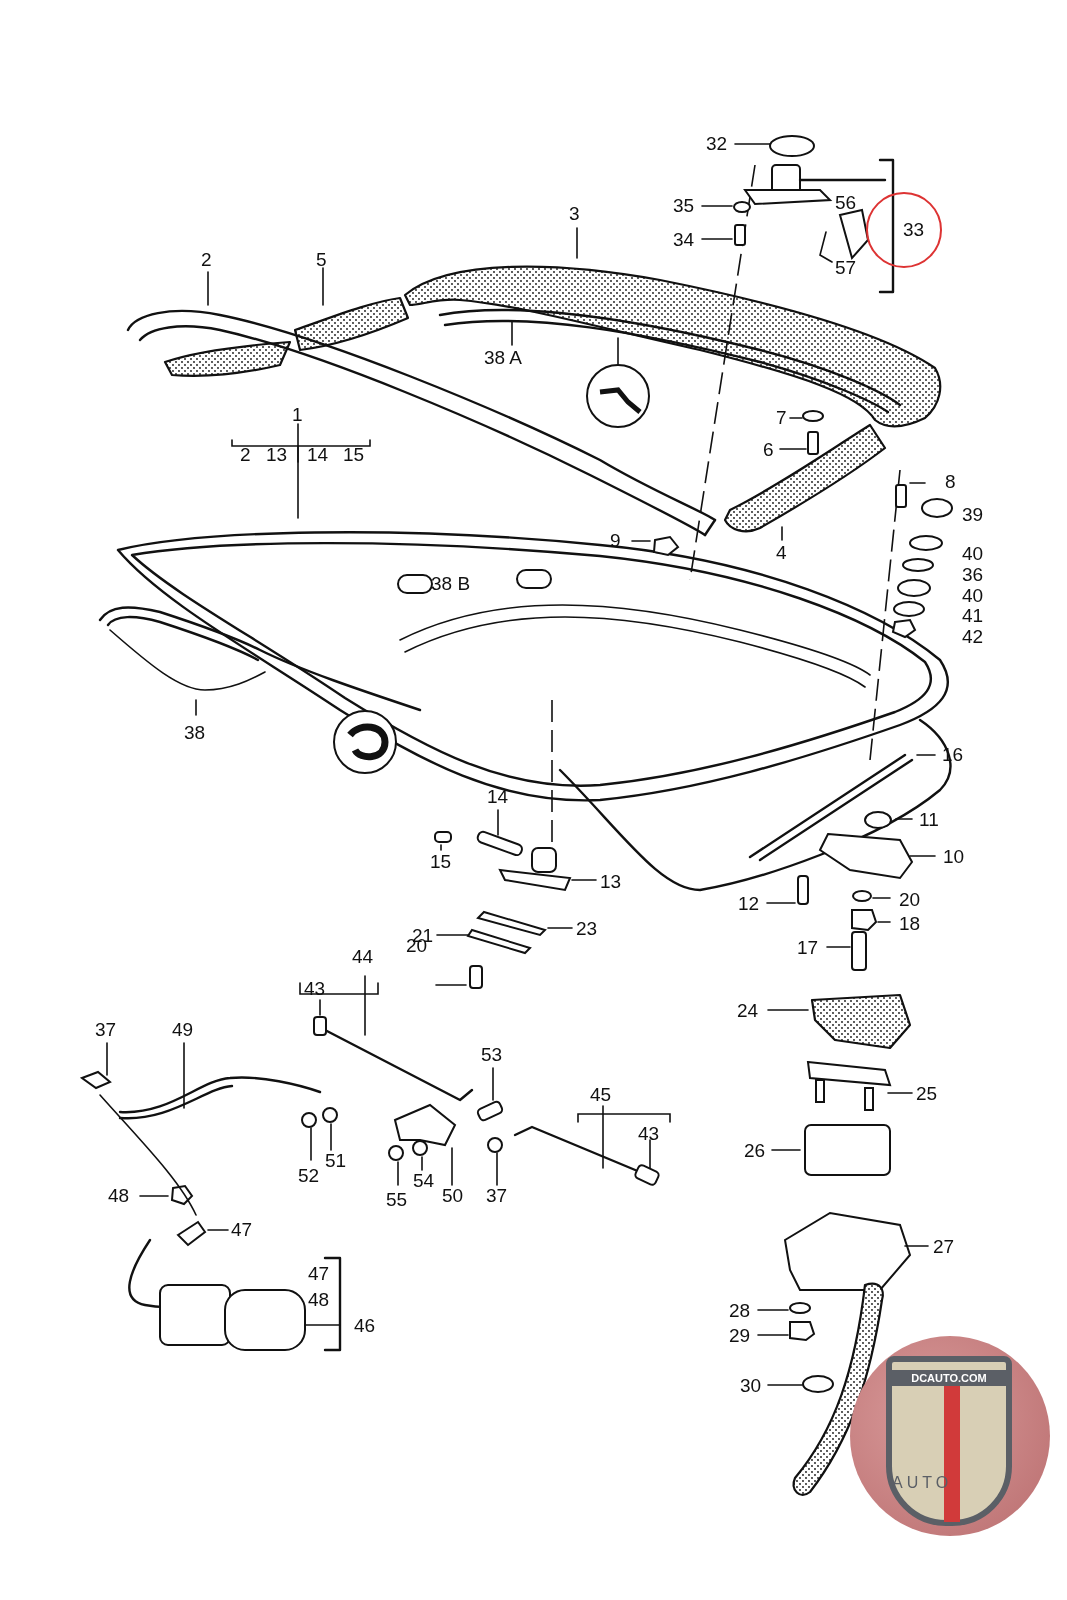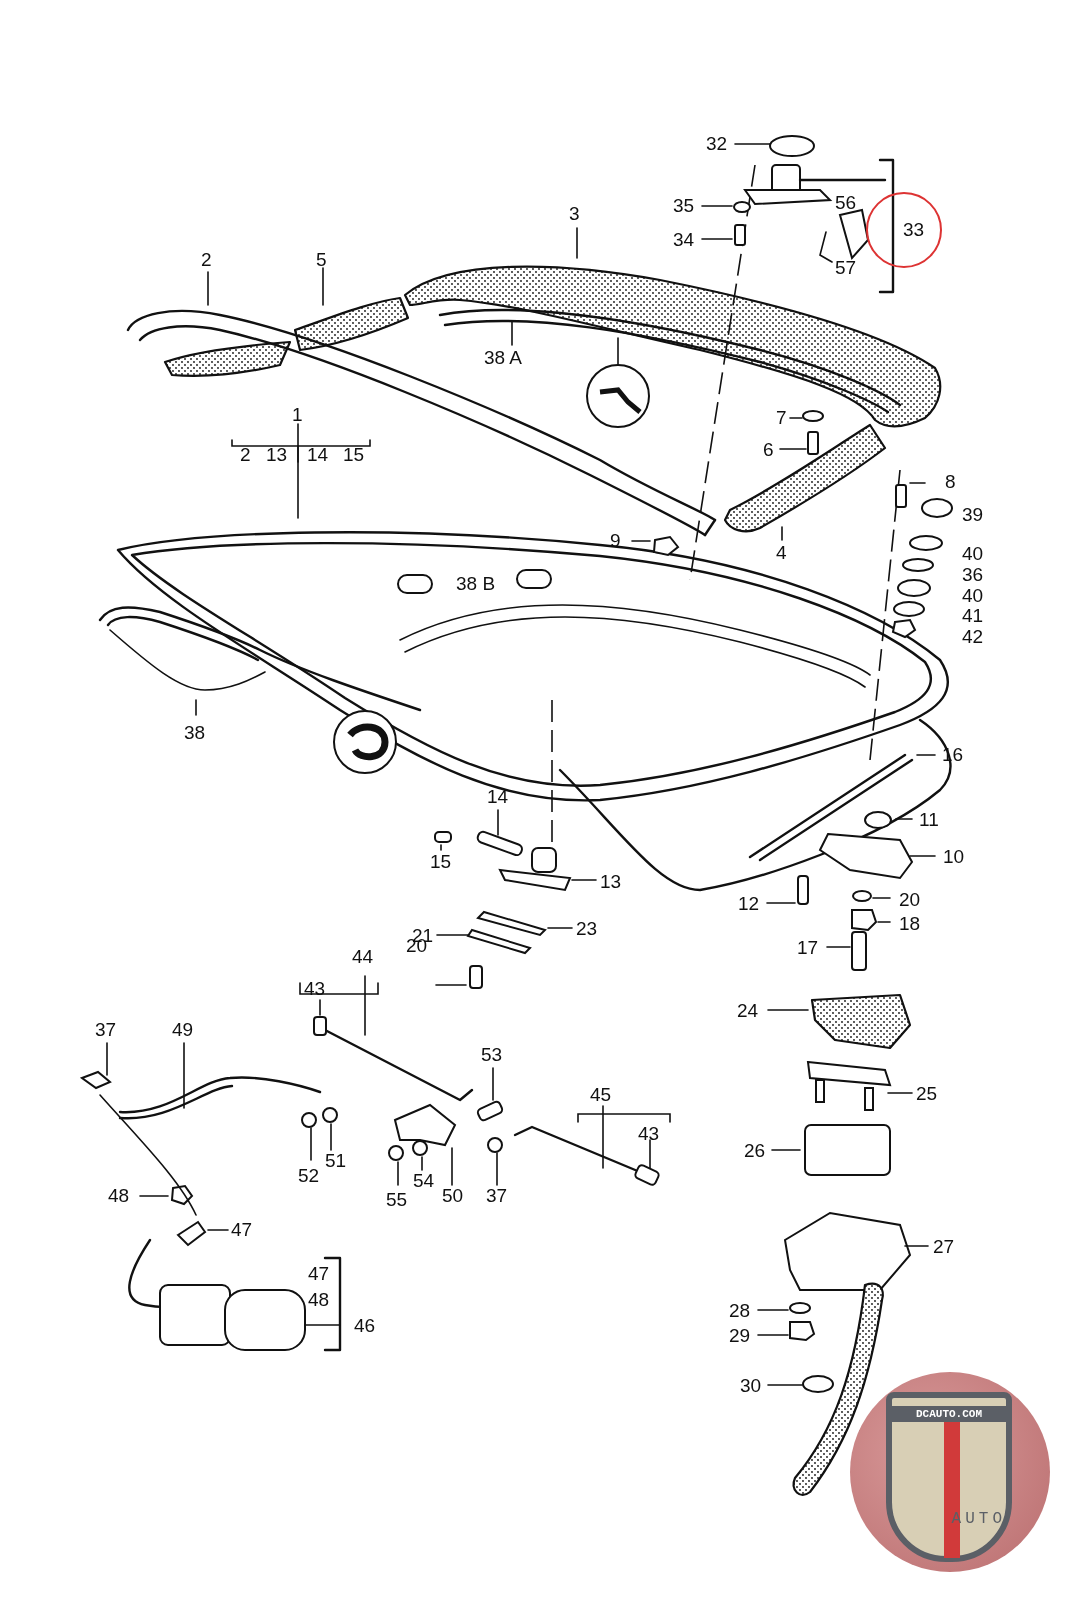--- a/index.html
+++ b/index.html
@@ -5,26 +5,26 @@
   html,body{margin:0;padding:0;background:#fff;}
   body{width:1067px;height:1600px;position:relative;overflow:hidden;font-family:"Liberation Sans",sans-serif;}
   #diagram{position:absolute;left:0;top:0;width:1067px;height:1600px;}
   .lbl{position:absolute;font-family:"Liberation Sans",sans-serif;font-size:19px;color:#111;line-height:1;white-space:nowrap;}
   .stroke{fill:none;stroke:#111;stroke-width:2.4;stroke-linecap:round;stroke-linejoin:round;}
   .thin{fill:none;stroke:#111;stroke-width:1.6;stroke-linecap:round;}
   .dash{fill:none;stroke:#111;stroke-width:1.6;stroke-dasharray:22 8;}
   .foam{fill:url(#dots);stroke:#111;stroke-width:2.2;stroke-linejoin:round;}
   .part{fill:#fff;stroke:#111;stroke-width:2;}
   #highlight-circle{position:absolute;left:866px;top:192px;width:72px;height:72px;border:2px solid #d33;border-radius:50%;}
-  #logo{position:absolute;left:850px;top:1372px;width:200px;height:200px;border-radius:50%;background:radial-gradient(circle at 40% 40%,#d99a9a,#b96d6e);overflow:hidden;font-family:Liberation Mono, monospace;}
+  #logo{position:absolute;left:850px;top:1336px;width:200px;height:200px;border-radius:50%;background:radial-gradient(circle at 40% 40%,#d99a9a,#b96d6e);overflow:hidden;}
   #logo .shield{position:absolute;left:36px;top:20px;width:126px;height:170px;background:#d8cfb5;border:6px solid #5b5f66;border-radius:8px 8px 60px 60px;box-sizing:border-box;}
   #logo .stripe{position:absolute;left:52px;top:14px;width:16px;height:146px;background:#d13a3a;}
   #logo .url{position:absolute;left:0;top:8px;width:114px;text-align:center;color:#fff;font-size:11px;font-weight:bold;background:#5b5f66;padding:2px 0;}
   #logo .dc{position:absolute;left:4px;top:42px;width:106px;text-align:center;color:#5b5f66;font-size:62px;font-weight:bold;letter-spacing:-2px;}
-  #logo .auto{position:absolute;left:0;top:112px;width:114px;text-align:right;color:#5b5f66;font-size:16px;letter-spacing:4px;}
+  #logo .auto{position:absolute;left:0;top:112px;width:114px;text-align:left;color:#5b5f66;font-size:16px;letter-spacing:4px;}
 </style>
 </head>
 <body>
 
 <div id="diagram">
 <svg width="1067" height="1600" viewBox="0 0 1067 1600">
   <defs>
     <pattern id="dots" width="6" height="6" patternUnits="userSpaceOnUse">
       <rect width="6" height="6" fill="#fff"></rect>
       <circle cx="2" cy="2" r="0.9" fill="#111"></circle>
@@ -228,21 +228,21 @@
 <span class="lbl" style="left:945px;top:472px">8</span>
 <span class="lbl" style="left:962px;top:505px">39</span>
 <span class="lbl" style="left:962px;top:544px">40</span>
 <span class="lbl" style="left:962px;top:565px">36</span>
 <span class="lbl" style="left:962px;top:586px">40</span>
 <span class="lbl" style="left:962px;top:606px">41</span>
 <span class="lbl" style="left:962px;top:627px">42</span>
 <span class="lbl" style="left:776px;top:543px">4</span>
 <span class="lbl" style="left:610px;top:531px">9</span>
 
-<span class="lbl" style="left:456px;top:574px">38 B</span>
+<span class="lbl" style="left:431px;top:574px">38 B</span>
 <span class="lbl" style="left:184px;top:723px">38</span>
 <span class="lbl" style="left:942px;top:745px">16</span>
 
 <span class="lbl" style="left:487px;top:787px">14</span>
 <span class="lbl" style="left:430px;top:852px">15</span>
 <span class="lbl" style="left:600px;top:872px">13</span>
 <span class="lbl" style="left:919px;top:810px">11</span>
 <span class="lbl" style="left:943px;top:847px">10</span>
 <span class="lbl" style="left:738px;top:894px">12</span>
 <span class="lbl" style="left:899px;top:890px">20</span>

